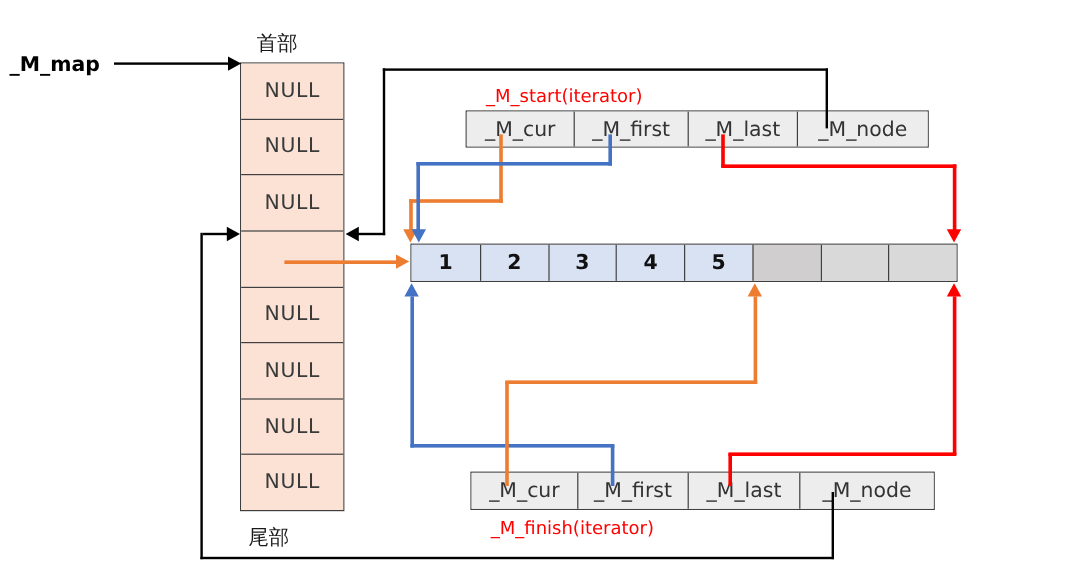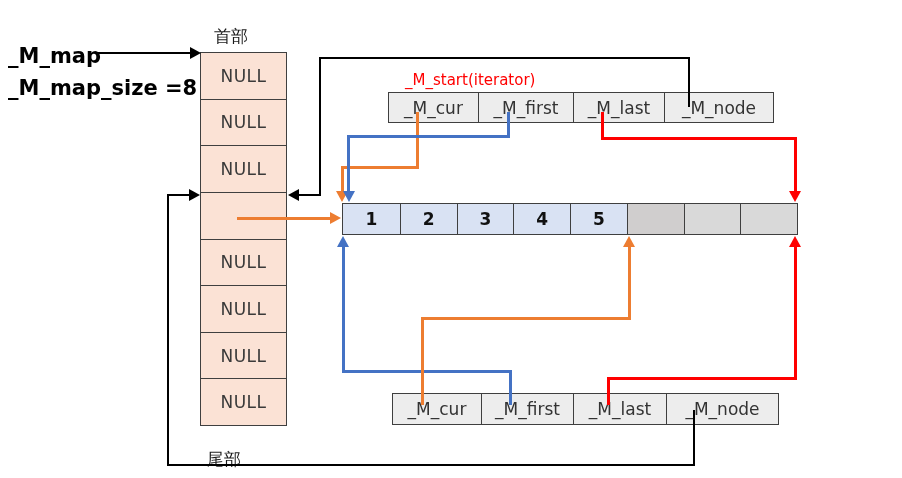--- a/index.html
+++ b/index.html
@@ -3,21 +3,21 @@
 <meta charset="utf-8">
 <style>
   html,body{margin:0;padding:0;background:#fff;}
   #stage{
     position:relative;width:902px;height:478px;background:#ffffff;
     font-family:"DejaVu Sans","Liberation Sans",sans-serif;
     overflow:hidden;
   }
   
   .lbl{position:absolute;white-space:nowrap;color:#000;text-align:right;}
-  .lbl-bold{font-weight:bold;font-size:21px;}
+  .lbl-bold{font-weight:bold;font-size:17px;}
   .lbl-cjk{font-size:17px;color:#1a1a1a;}
   .lbl-red{font-size:15px;color:var(--accent-red,#ff0000);}
   
   .map-col{
     position:absolute;left:200px;top:52px;width:87px;height:374px;
     display:flex;flex-direction:column;
     border:1.4px solid #3f3f3f;box-sizing:border-box;
   }
   .map-cell{
     flex:1;background:var(--map-cell-bg,#fbe2d5);
@@ -63,23 +63,22 @@
   .c-orange{color:var(--accent-orange,#ed7d31);}
   .c-blue  {color:var(--accent-blue,#4472c4);}
   .c-red   {color:var(--accent-red,#ff0000);}
 </style>
 </head>
 <body>
 
 <div id="stage">
 
   <div class="lbl lbl-bold" style="left:8px;top:44px;">_M_map</div>
-  <div class="lbl lbl-bold" style="left:8px;top:76px;">_M_map_size =8</div>
   <div class="lbl lbl-cjk" style="left:214px;top:25px;">首部</div>
-  <div class="lbl lbl-cjk" style="left:207px;top:448px;font-family:Liberation Mono, monospace;">尾部</div>
+  <div class="lbl lbl-cjk" style="left:207px;top:436px;font-family:Liberation Mono, monospace;">尾部</div>
 
   <div class="map-col">
     <div class="map-cell">NULL</div>
     <div class="map-cell">NULL</div>
     <div class="map-cell">NULL</div>
     <div class="map-cell"></div>
     <div class="map-cell">NULL</div>
     <div class="map-cell">NULL</div>
     <div class="map-cell">NULL</div>
     <div class="map-cell">NULL</div>
@@ -103,20 +102,21 @@
     <div class="iter-cell" style="width:91px;">_M_last</div>
     <div class="iter-cell" style="width:109px;">_M_node</div>
   </div>
 
   <div class="iter-box" style="left:392px;top:393px;height:32px;">
     <div class="iter-cell" style="width:88px;">_M_cur</div>
     <div class="iter-cell" style="width:92px;">_M_first</div>
     <div class="iter-cell" style="width:93px;">_M_last</div>
     <div class="iter-cell" style="width:112px;">_M_node</div>
   </div>
+  <div class="lbl lbl-red" style="left:409px;top:431px;">_M_finish(iterator)</div>
 
   <div class="c-black">
     <div class="seg" style="left:95px;top:52px;width:96px;height:2px;"></div>
     <div class="ah ah-right" style="left:190px;top:47px;"></div>
   </div>
 
   <div class="c-black">
     <div class="seg" style="left:688px;top:57px;width:2px;height:50px;"></div>
     <div class="seg" style="left:319px;top:57px;width:371px;height:2px;"></div>
     <div class="seg" style="left:319px;top:57px;width:2px;height:139px;"></div>

